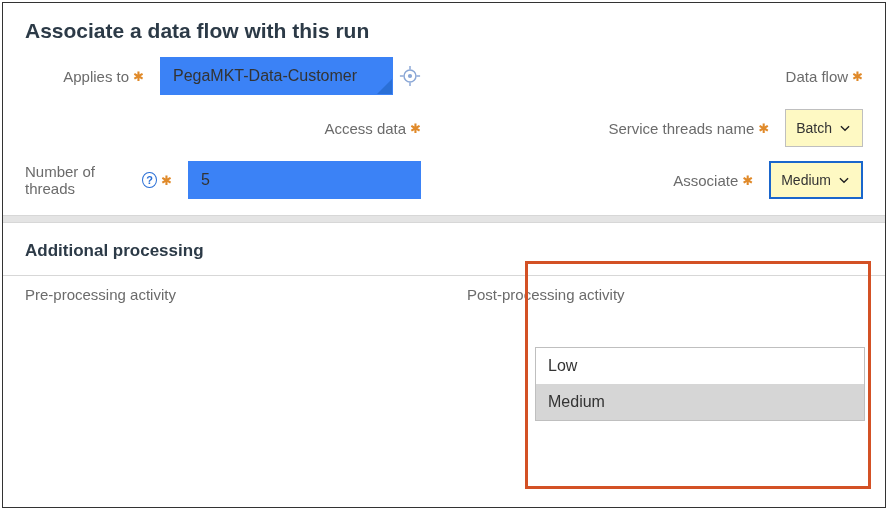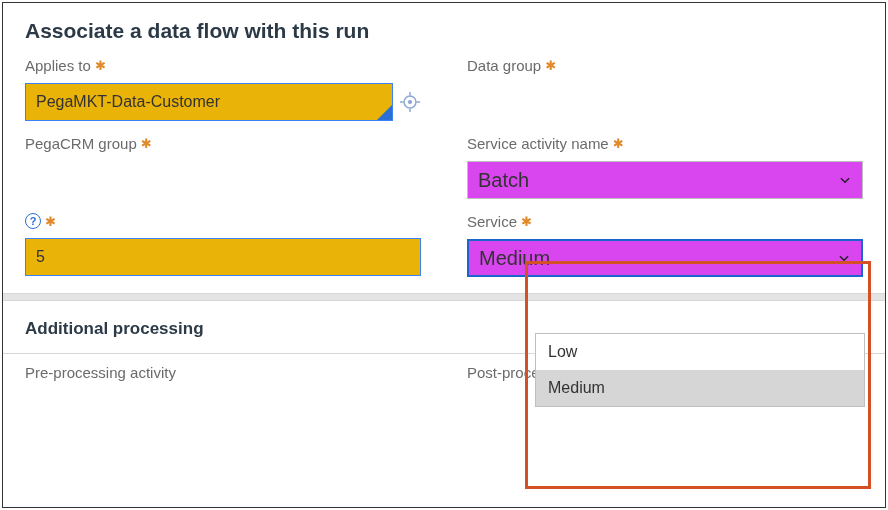--- a/index.html
+++ b/index.html
@@ -34,21 +34,21 @@
     color: #2c3a47;
     padding: 18px 22px 14px 22px;
   }
   .grid {
     display: grid;
     grid-template-columns: 1fr 1fr;
     column-gap: 46px;
     row-gap: 14px;
     padding: 4px 22px 16px 22px;
   }
-  .field { display: flex; flex-direction: column; gap: 9px; }
+  .field { display: flex; flex-direction: row; gap: 16px; justify-content: flex-end; }
   .label {
     color: #6b6b6b;
     font-size: 15px;
     display: flex;
     align-items: center;
     gap: 4px;
   }
   .req { color: #e08a2a; font-size: 13px; line-height: 1; }
   .help {
     display: inline-flex;
@@ -58,48 +58,48 @@
     border: 1.3px solid #2a6fd6;
     border-radius: 50%;
     color: #2a6fd6;
     font-size: 11px;
     font-weight: 600;
   }
   .input-row { display: flex; align-items: center; gap: 6px; }
   .text-input {
     flex: 1;
     height: 38px;
-    border: 1px solid #3b82f6;
+    border: 3px solid #3b82f6;
     padding: 0 10px;
     font-size: 16px;
     color: #333;
-    background: #eab308;
+    background: #3b82f6;
     position: relative;
   }
   .input-wrap { position: relative; flex: 1; display: flex; }
   .corner-flag {
     position: absolute;
     right: 1px;
     bottom: 1px;
     width: 0; height: 0;
     border-left: 15px solid transparent;
     border-bottom: 15px solid #2a6fd6;
     pointer-events: none;
   }
   .target-icon {
     width: 22px; height: 22px;
     flex: 0 0 22px;
   }
   .select {
     height: 38px;
     border: 1px solid #bfbfbf;
     padding: 0 30px 0 10px;
-    font-size: 20px;
-    color: #333;
-    background: #d946ef;
+    font-size: 14px;
+    color: #333;
+    background: #fef9c3;
     position: relative;
     display: flex;
     align-items: center;
   }
   .select .chev {
     position: absolute;
     right: 10px;
     top: 50%;
     transform: translateY(-50%);
   }
@@ -166,60 +166,61 @@
           <line x1="12" y1="1" x2="12" y2="5"></line>
             <line x1="12" y1="19" x2="12" y2="23"></line>
           <line x1="1" y1="12" x2="5" y2="12"></line>
             <line x1="19" y1="12" x2="23" y2="12"></line>
         </svg>
       </div>
     </div>
 
     <div class="field">
       <div class="label">
-        <span>Data group</span>
-        <span class="req">✱</span>
-      </div>
-    </div>
-
-    <div class="field">
-      <div class="label">
-        <span>PegaCRM group</span>
-        <span class="req">✱</span>
-      </div>
-    </div>
-
-    <div class="field">
-      <div class="label">
-        <span>Service activity name</span>
+        <span>Data flow</span>
+        <span class="req">✱</span>
+      </div>
+    </div>
+
+    <div class="field">
+      <div class="label">
+        <span>Access data</span>
+        <span class="req">✱</span>
+      </div>
+    </div>
+
+    <div class="field">
+      <div class="label">
+        <span>Service threads name</span>
         <span class="req">✱</span>
       </div>
       <div class="select">
         <span>Batch</span>
         <svg class="chev" width="14" height="14" viewBox="0 0 24 24" fill="none" stroke="#222" stroke-width="2.4">
             <polyline points="5 9 12 16 19 9"></polyline>
           </svg>
       </div>
     </div>
 
     <div class="field">
       <div class="label">
+        <span>Number of threads</span>
         <span class="help">?</span>
         <span class="req">✱</span>
       </div>
       <div class="input-row">
         <div class="input-wrap">
           <input class="text-input" value="5" style="">
         </div>
       </div>
     </div>
 
     <div class="field">
       <div class="label">
-        <span>Service</span>
+        <span>Associate</span>
         <span class="req">✱</span>
       </div>
       <div class="select focused">
         <span>Medium</span>
         <svg class="chev" width="14" height="14" viewBox="0 0 24 24" fill="none" stroke="#222" stroke-width="2.4">
             <polyline points="5 9 12 16 19 9"></polyline>
           </svg>
       </div>
     </div>
 
@@ -231,20 +232,20 @@
 
   <div class="bottom-row">
     <div class="label">
       <span>Pre-processing activity</span>
     </div>
     <div class="label">
       <span>Post-processing activity</span>
     </div>
   </div>
 
-  <div class="dropdown" style="left:532px; top:330px; width:330px;">
+  <div class="dropdown" style="left:532px; top:344px; width:330px;">
     <div class="option">Low</div>
     <div class="option selected">Medium</div>
   </div>
 
   <div class="highlight" style="left:522px; top:258px; width:346px; height:228px;"></div>
 
 </div>
 
 </body></html>

